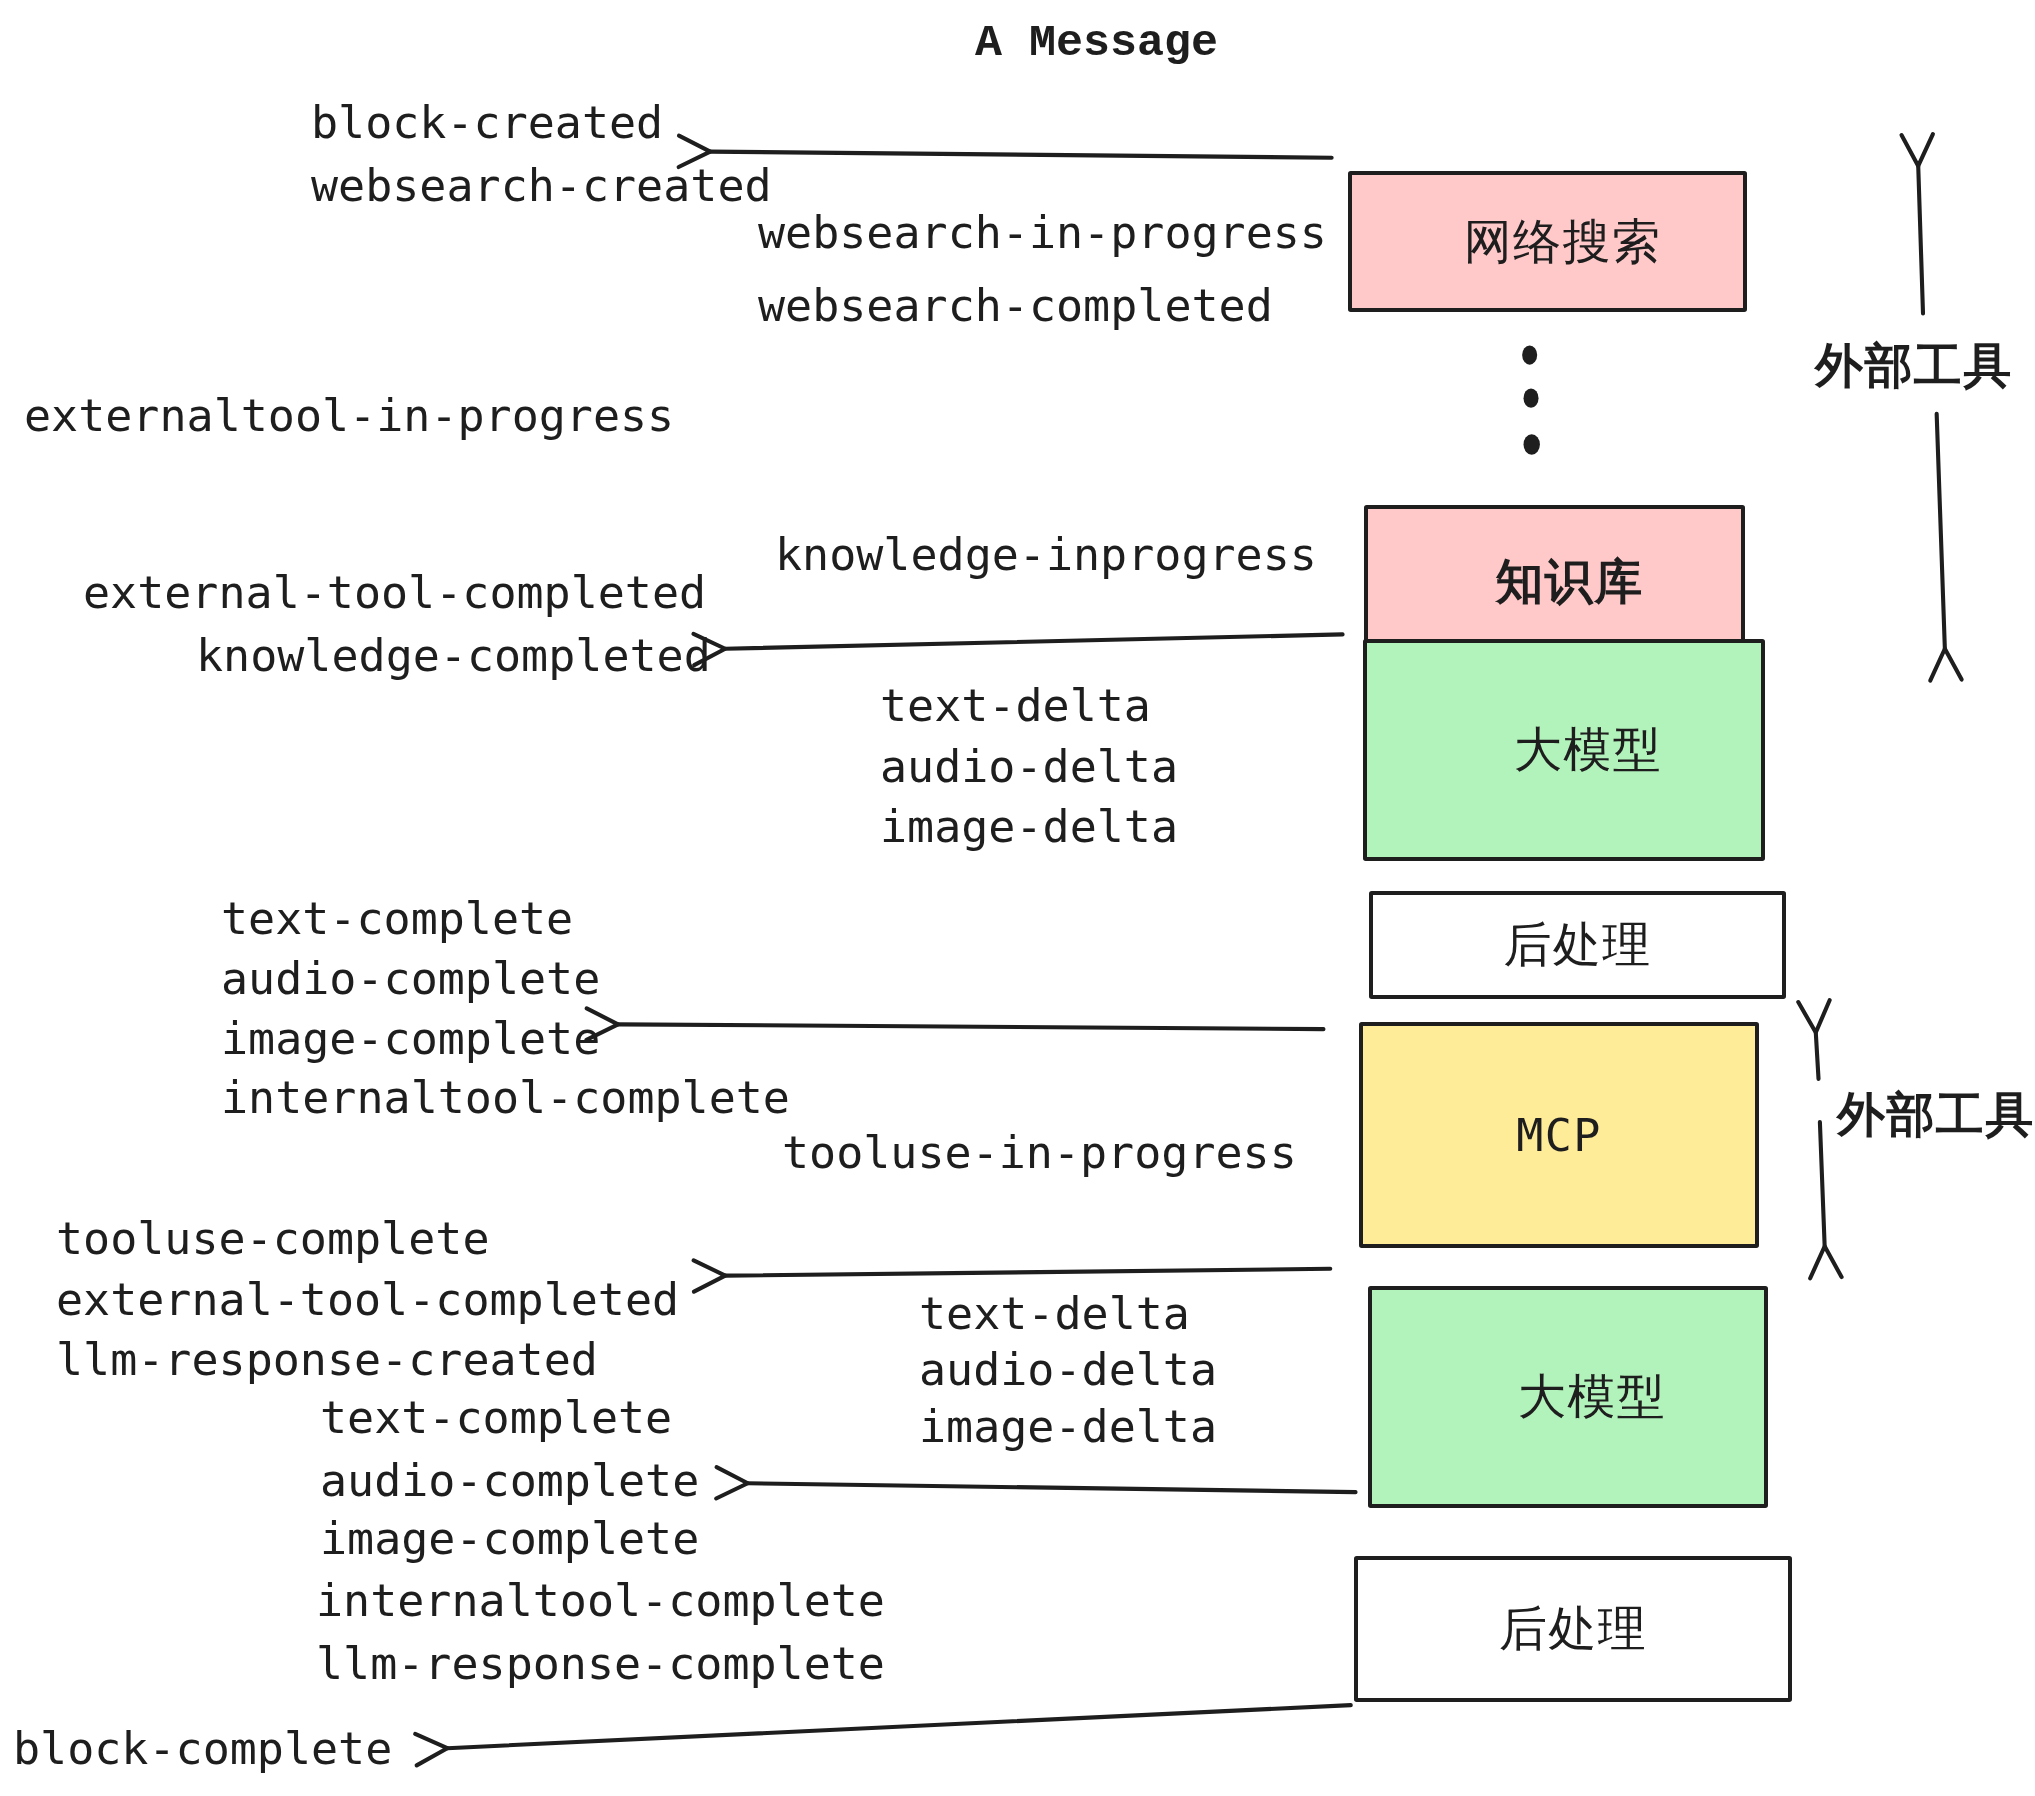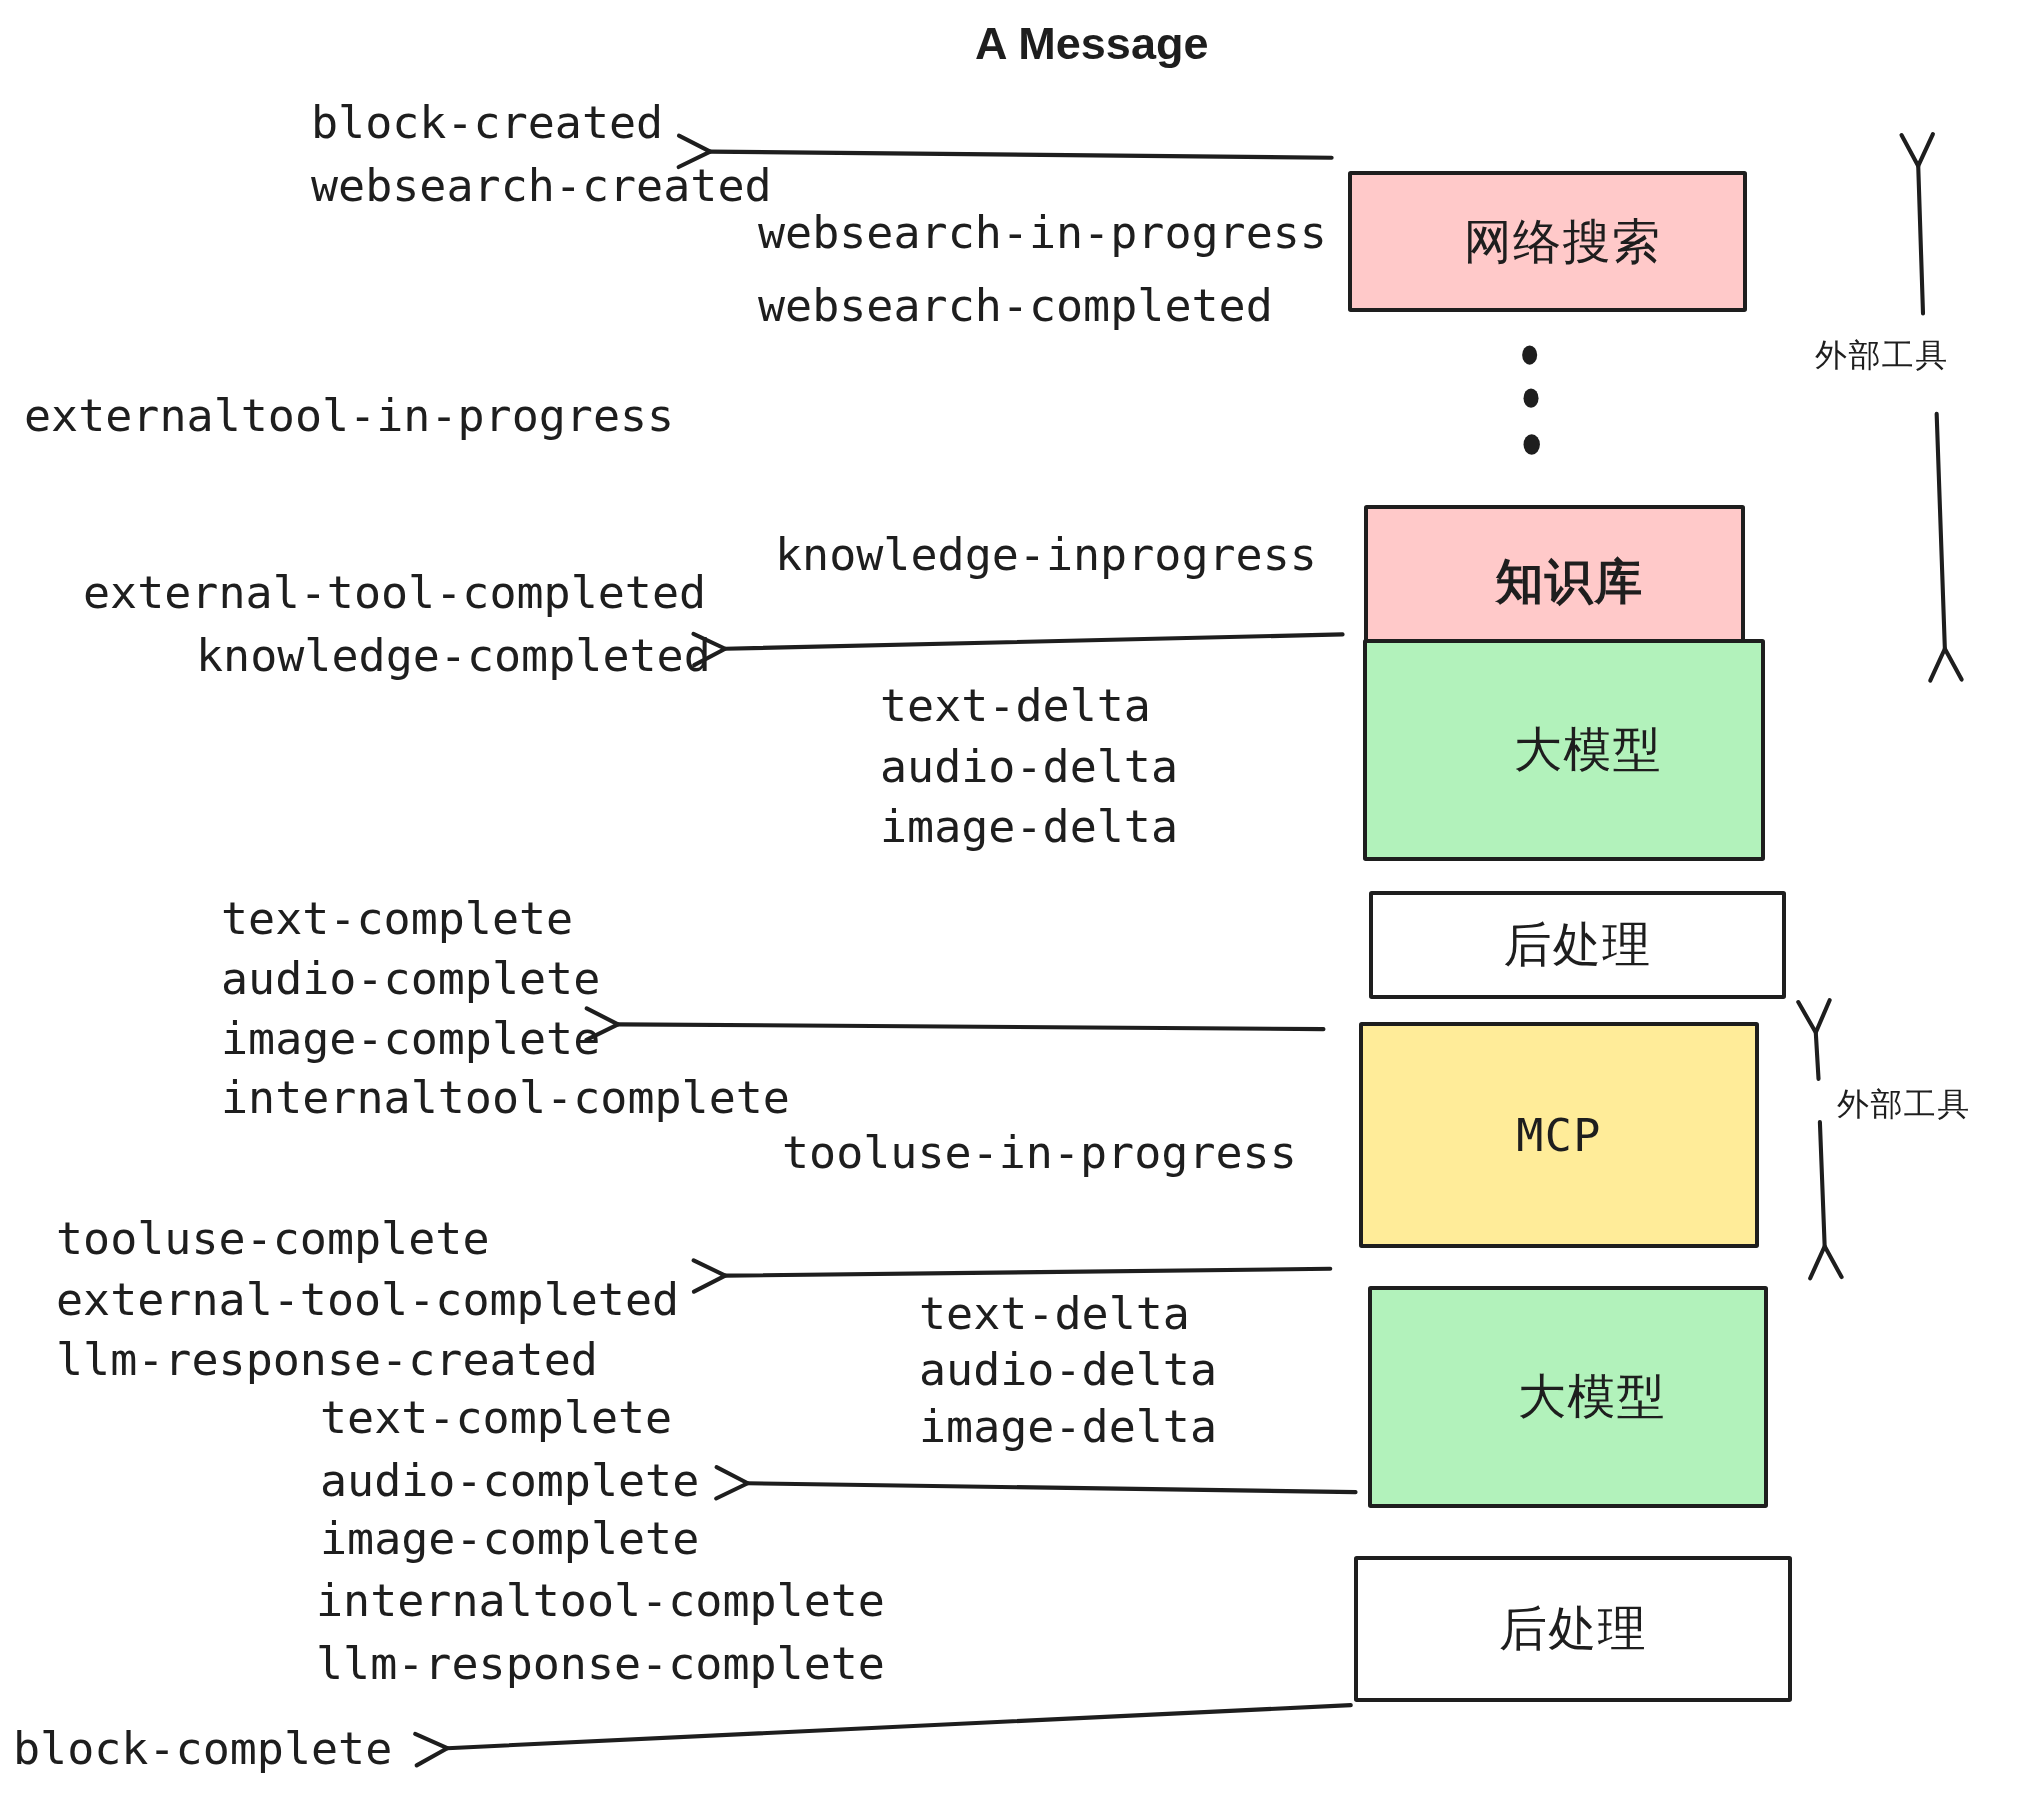--- a/index.html
+++ b/index.html
@@ -31,32 +31,33 @@
     box-sizing:border-box;
     letter-spacing:1.4px;
   }
   .box.pink{background:#ffc9c9;padding-left:30px;}
   .box.green{background:#b2f2bb;padding-left:48px;}
   .box.yellow{background:#ffec99;}
   .box.white{background:#ffffff;}
   .box .mono{font-family:"DejaVu Sans Mono", monospace;font-size:45px;}
   .title{
     position:absolute;
-    font-family:Liberation Sans, sans-serif;
+    font-family:Liberation Mono, monospace;
     font-size:45px;
     font-weight:bold;
     white-space:nowrap;
     color:#1e1e1e;
   }
   .side-label{
     position:absolute;
-    font-size:32px;
+    font-size:48px;
     white-space:nowrap;
     color:#1e1e1e;
     letter-spacing:1.4px;
+    font-weight:bold;
   }
   svg#overlay{position:absolute;left:0;top:0;}
 </style>
 </head>
 <body>
 
 <div id="canvas">
 
   <svg id="overlay" width="2035" height="1796" viewBox="0 0 2980 2630">
     <defs>

